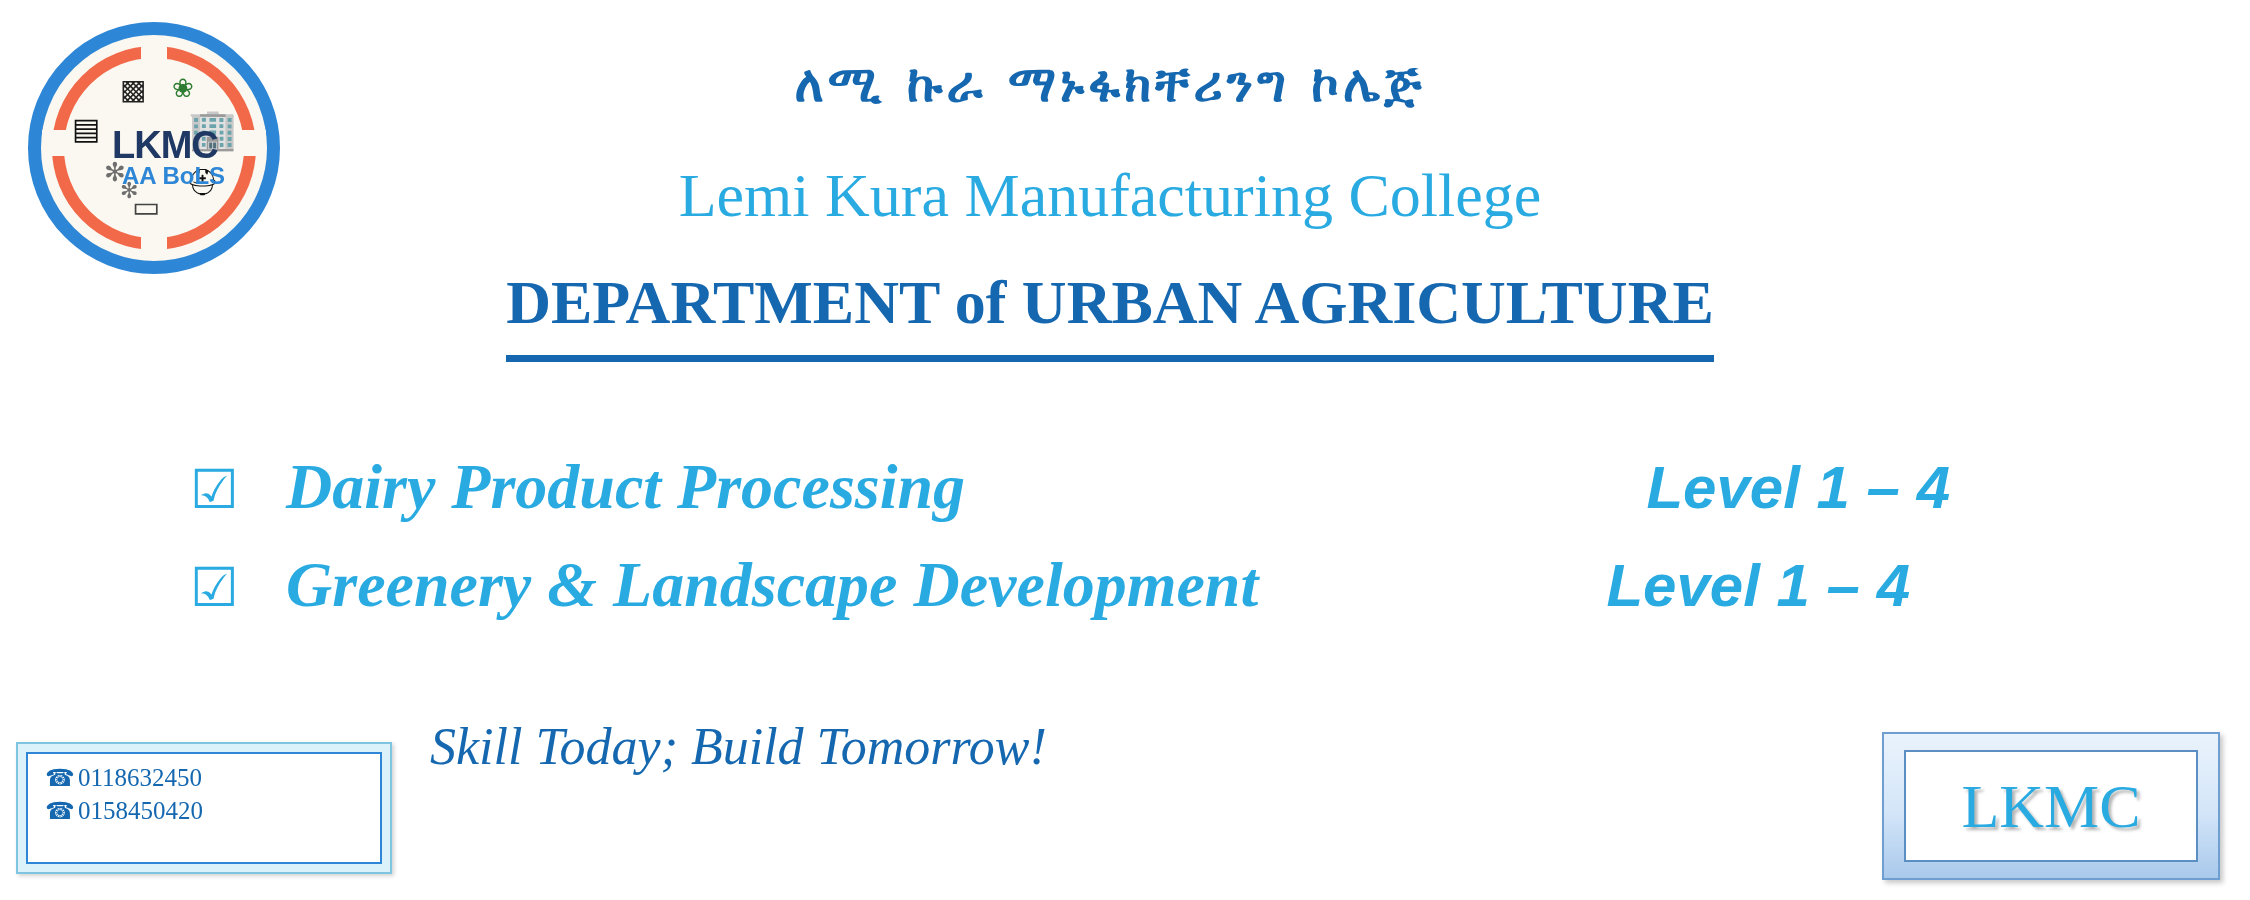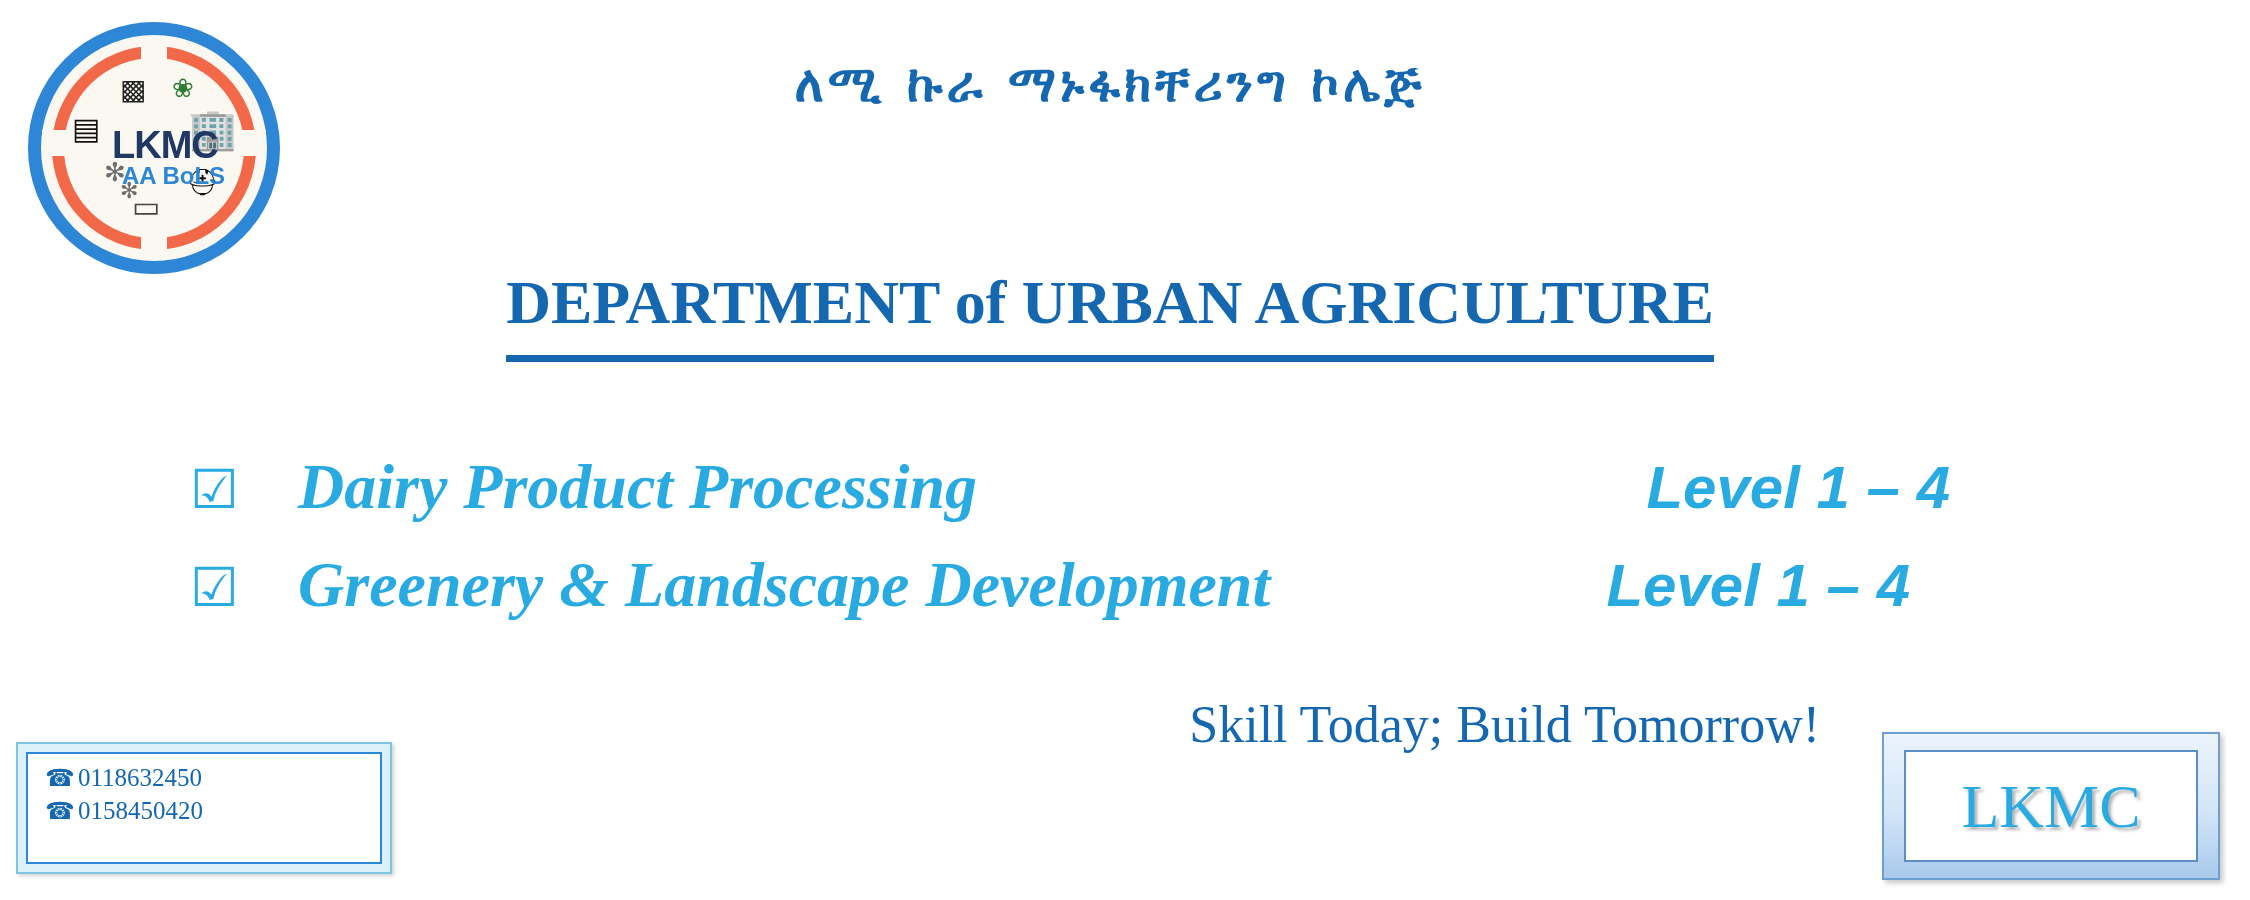--- a/index.html
+++ b/index.html
@@ -162,21 +162,20 @@
     line-height: 1;
   }
   .course-name {
     flex: 0 0 1230px;
     font-family: "Liberation Serif", serif;
     font-style: italic;
     font-weight: bold;
     font-size: 64px;
     color: #29ABE2;
     white-space: nowrap;
-    margin-left: 12px;
   }
   .course-level {
     flex: 1 1 auto;
     text-align: right;
     padding-right: 140px;
     font-family: Liberation Sans, sans-serif;
     font-style: italic;
     font-weight: bold;
     font-size: 60px;
     color: #29ABE2;
@@ -226,23 +225,24 @@
     font-weight: bold;
     color: #1568B0;
     margin-left: -8px;
     letter-spacing: -0.3px;
   }
 
   
   .tagline-wrap {
     position: absolute;
     left: 430px;
-    top: 696px;
+    top: 718px;
     width: 1390px;
-    text-align: right;
+    text-align: left;
+    font-style: italic;
   }
   .tagline-main {
     font-family: "Liberation Serif", serif;
     font-size: 52px;
     color: #1568B0;
     line-height: 1.1;
     white-space: nowrap;
   }
   .tagline-sub {
     font-family: "Liberation Serif", serif;
@@ -304,20 +304,21 @@
       <span class="logo-ic ic-gear2">✻</span>
       <span class="logo-ic ic-helmet">⛑</span>
       <span class="logo-ic ic-car">▭</span>
 
       <span class="logo-text-main">LKMC</span>
       <span class="logo-text-sub">AA BoLS</span>
     </div>
   </div>
 
   <div class="amharic-title">ለሚ ኩራ ማኑፋክቸሪንግ ኮሌጅ</div>
+  <div class="english-title">Lemi Kura Manufacturing College</div>
 
   <div class="department-title">
     <span class="dept-text">DEPARTMENT of URBAN AGRICULTURE</span>
   </div>
 
   <div class="course-list">
     <div class="course-row row-1">
       <span class="course-check">☑</span>
       <span class="course-name">Dairy Product Processing</span>
       <span class="course-level">Level 1 – 4</span>

